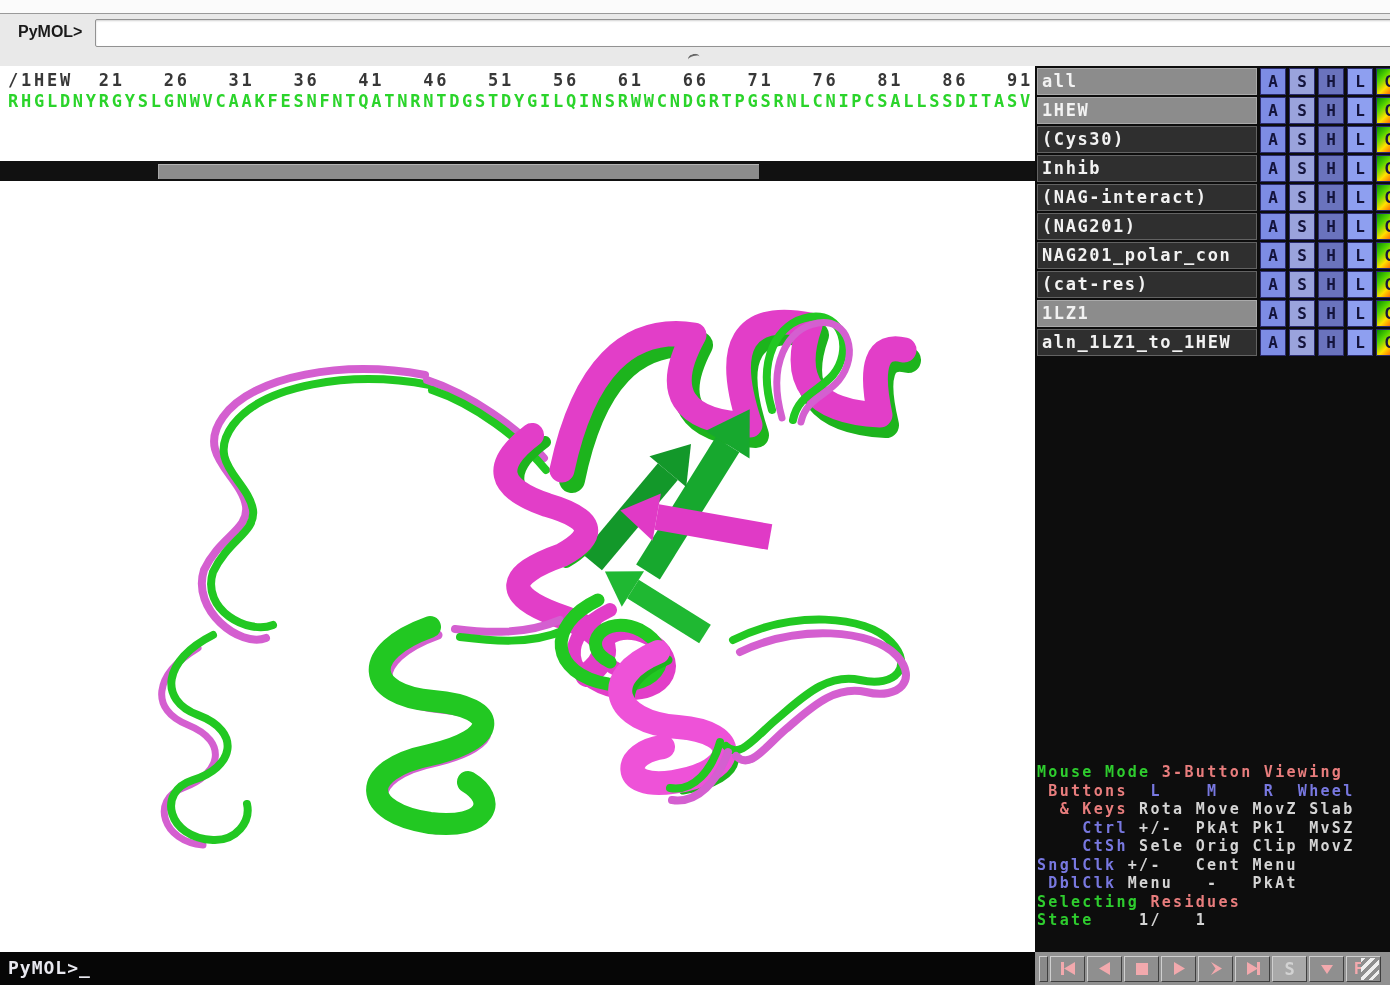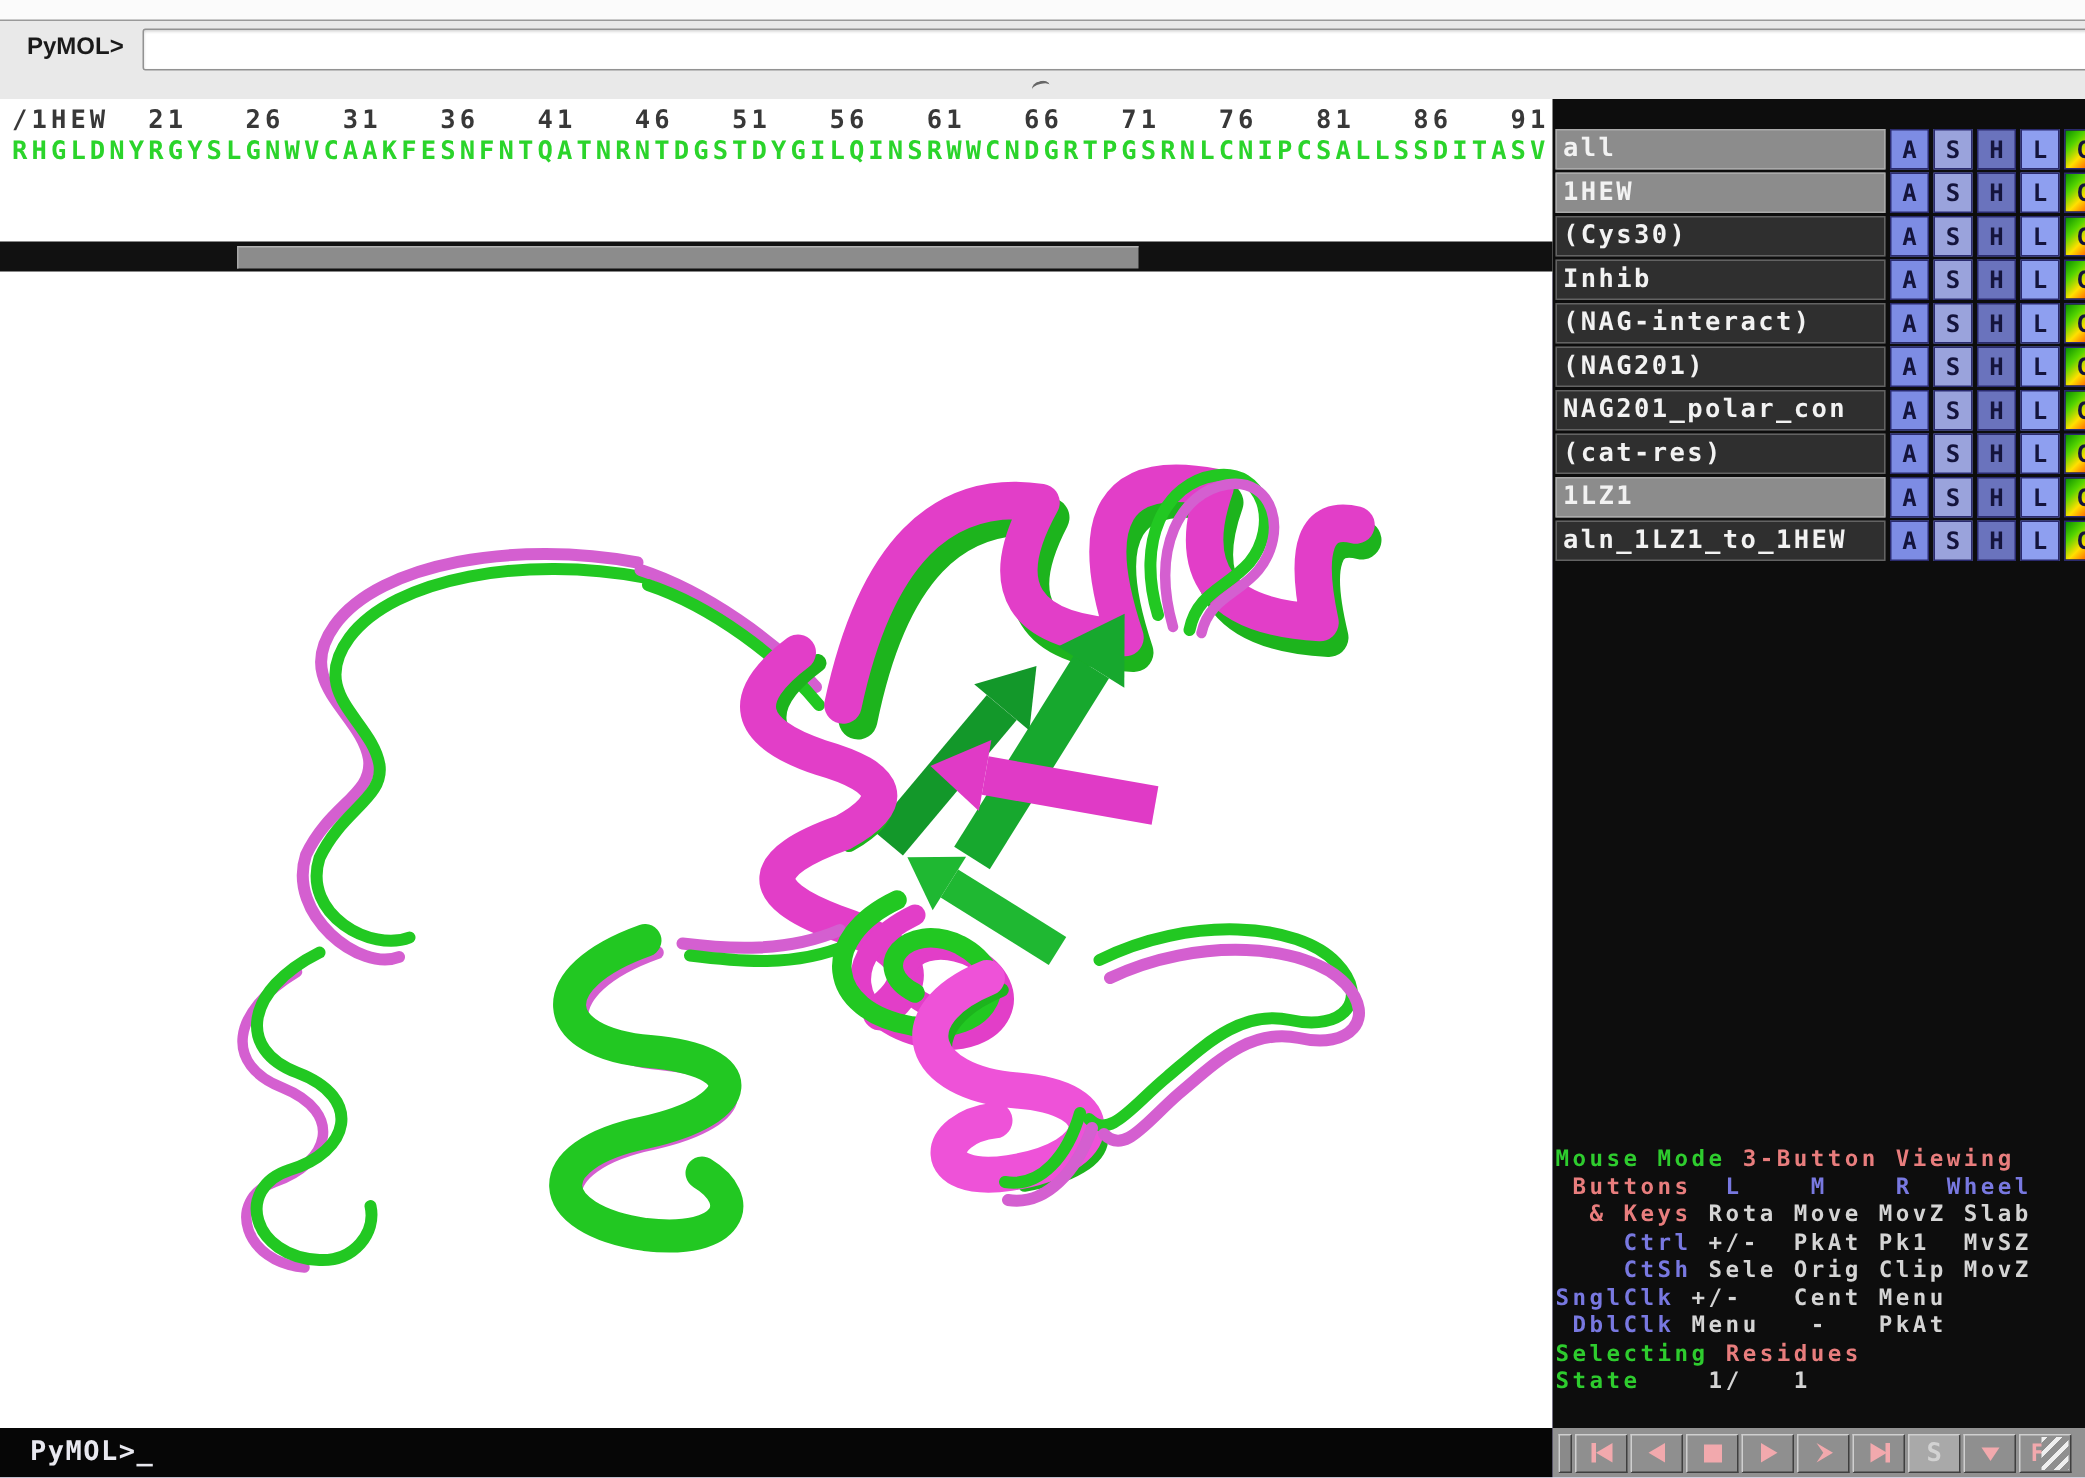--- a/index.html
+++ b/index.html
@@ -1,16 +1,16 @@
 <!DOCTYPE html>
 <html><head>
 <meta charset="utf-8">
 <style>
   html,body{margin:0;padding:0;background:#dcdcdc;}
-  #app{position:relative;width:1390px;height:985px;background:#c4b5fd;overflow:hidden;
+  #app{position:relative;width:1390px;height:985px;background:#737373;overflow:hidden;
        font-family:"DejaVu Sans Mono",monospace;}
   
   .top-strip{position:absolute;left:0;top:0;width:1390px;height:13px;background:#fbfbfb;
              border-bottom:1px solid #9a9a9a;}
   .cmd-bar{position:absolute;left:0;top:14px;width:1390px;height:52px;background:#e9e9e9;
            border-bottom:1px solid #c9c9c9;}
   .cmd-label{position:absolute;left:18px;top:9px;font-family:"Liberation Sans",sans-serif;
              font-size:16px;font-weight:bold;color:#1a1a1a;}
   .cmd-input{position:absolute;left:95px;top:5px;width:1288px;height:26px;background:#ffffff;
              border:1px solid #929292;border-radius:2px;box-shadow:inset 0 1px 2px rgba(0,0,0,.18);
@@ -24,21 +24,21 @@
   .seq-ruler{color:#383838;}
   .seq-green{color:#2bd42b;}
   .seq-magenta{color:#f549dc;}
   .seq-scrollbar{position:absolute;left:0;top:95px;width:1035px;height:20px;background:#111111;}
   .seq-thumb{position:absolute;left:158px;top:3px;width:600px;height:14px;background:#8c8c8c;
              border-top:1px solid #b4b4b4;border-left:1px solid #a8a8a8;}
   
   .viewport{position:absolute;left:0;top:182px;width:1035px;height:770px;background:#ffffff;cursor:crosshair;}
   
   .right-panel{position:absolute;left:1035px;top:66px;width:355px;height:886px;background:#0d0d0d;}
-  .obj-list{position:absolute;left:2px;top:2px;width:351px;margin-top:18px;}
+  .obj-list{position:absolute;left:2px;top:2px;width:351px;}
   .obj-row{display:flex;align-items:stretch;height:27px;margin-bottom:2px;}
   .obj-label{flex:0 0 214px;background:#2f2f2f;border:1px solid #636363;color:#f2f2f2;
              font-size:17px;font-weight:bold;letter-spacing:1.6px;line-height:25px;
              padding-left:4px;white-space:pre;overflow:hidden;}
   .obj-row.hl .obj-label{background:#8c8c8c;border-color:#aaaaaa;}
   .pbtn{flex:0 0 24px;margin-left:3px;border:1px solid #2a2a6e;color:#14143c;
         font-size:16px;font-weight:bold;text-align:center;line-height:25px;cursor:pointer;}
   .btn-a{background:#7d8ce4;}
   .btn-s{background:#9aa3dc;}
   .btn-h{background:#6a73bd;}
@@ -61,21 +61,21 @@
        display:flex;align-items:center;justify-content:center;cursor:pointer;position:relative;
        font-family:"DejaVu Sans Mono",monospace;}
   .ctl.disabled{background:#a9a9a9;}
   .ctl svg{display:block;}
   .ctl .s-letter{color:#d2d2d2;font-size:17px;font-weight:bold;}
   .ctl .f-letter{color:#f2a9ad;font-size:16px;font-weight:bold;margin-right:10px;}
   .ctl .grip-stripes{position:absolute;right:1px;top:1px;bottom:1px;width:18px;
        background:repeating-linear-gradient(135deg,#efefef 0 3px,#8f8f8f 3px 7px);}
   
   .bottom-bar{position:absolute;left:0;top:952px;width:1035px;height:33px;background:#060606;}
-  .bottom-prompt{position:absolute;left:20px;top:5px;color:#e8e8ef;font-size:18px;font-weight:bold;
+  .bottom-prompt{position:absolute;left:8px;top:5px;color:#e8e8ef;font-size:18px;font-weight:bold;
                  letter-spacing:1px;white-space:pre;}
   
   .tube{fill:none;stroke-linecap:round;stroke-linejoin:round;}
 </style>
 </head>
 <body>
 
 <div id="app">
 
   <div class="top-strip"></div>

